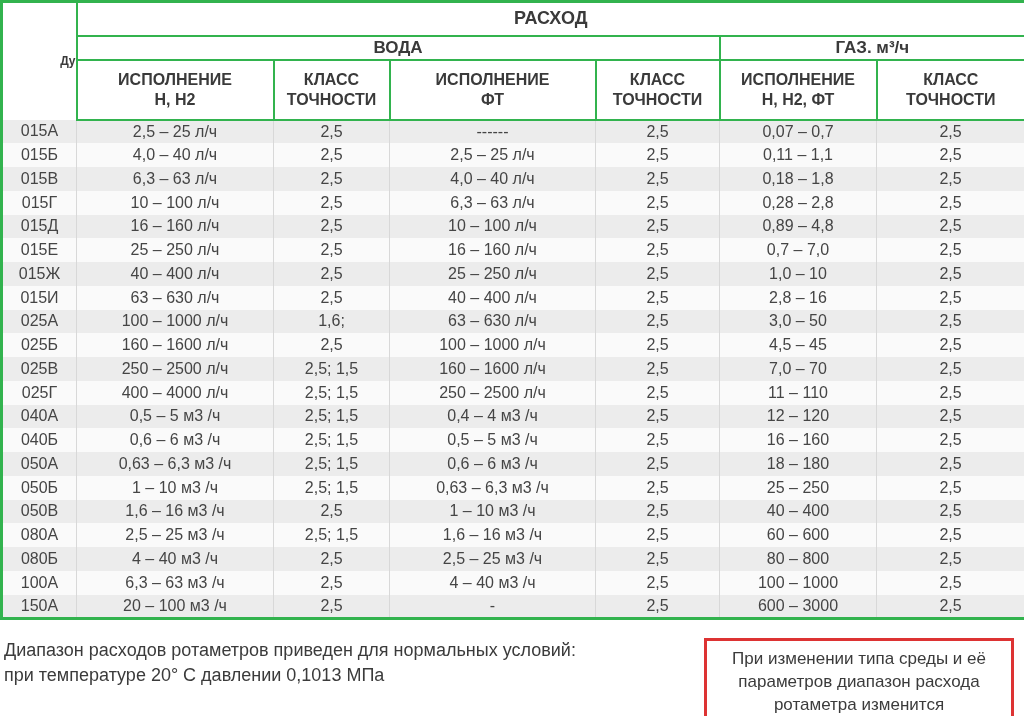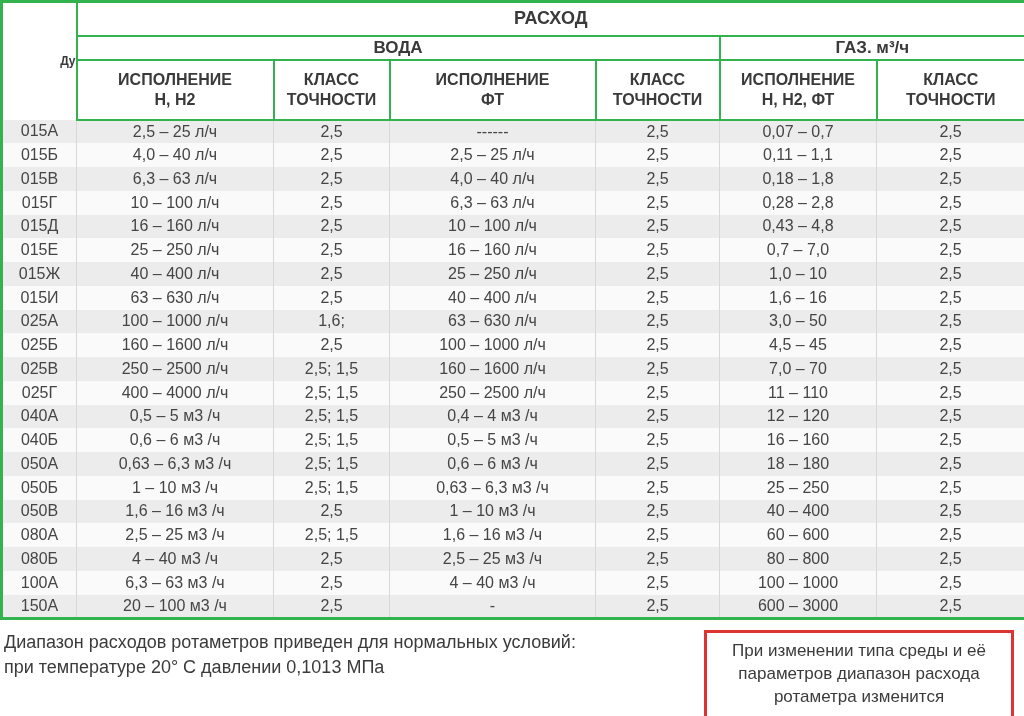--- a/index.html
+++ b/index.html
@@ -30,21 +30,21 @@
   tr.r3 th.gsep{border-right:2px solid var(--green);}
   tr.r3 th .l{display:block;}
 
   tbody td{text-align:center;vertical-align:middle;font-size:16px;height:23px;
     color:#454545;border-right:1px solid var(--divider);padding:0 2px;white-space:nowrap;}
   tbody td:last-child{border-right:none;}
   tbody tr:nth-child(odd){background:var(--stripe);}
   tbody tr:nth-child(even){background:var(--stripe2);}
 
   .footer{display:flex;justify-content:space-between;align-items:flex-start;
-    padding:8px 10px 0 4px;height:96px;}
+    padding:16px 10px 0 4px;height:96px;}
   .notes{font-size:18px;line-height:1.4;color:#3b3b3b;padding-top:2px;}
   .warning-box{border:3px solid var(--red);width:310px;padding:7px 10px;
     font-size:17px;line-height:1.35;text-align:center;color:#3b3b3b;margin-top:2px;}
 </style>
 </head>
 <body>
 
 <div class="page">
 
   <table class="flow">
@@ -129,21 +129,21 @@
           <td>2,5</td>
           <td>0,28 – 2,8</td>
           <td>2,5</td>
         </tr>
         <tr>
           <td>015Д</td>
           <td>16 – 160 л/ч</td>
           <td>2,5</td>
           <td>10 – 100 л/ч</td>
           <td>2,5</td>
-          <td>0,43 – 4,8</td>
+          <td>0,89 – 4,8</td>
           <td>2,5</td>
         </tr>
         <tr>
           <td>015Е</td>
           <td>25 – 250 л/ч</td>
           <td>2,5</td>
           <td>16 – 160 л/ч</td>
           <td>2,5</td>
           <td>0,7 – 7,0</td>
           <td>2,5</td>
@@ -156,21 +156,21 @@
           <td>2,5</td>
           <td>1,0 – 10</td>
           <td>2,5</td>
         </tr>
         <tr>
           <td>015И</td>
           <td>63 –  630 л/ч</td>
           <td>2,5</td>
           <td>40 – 400 л/ч</td>
           <td>2,5</td>
-          <td>1,6 – 16</td>
+          <td>2,8 – 16</td>
           <td>2,5</td>
         </tr>
         <tr>
           <td>025А</td>
           <td>100 – 1000 л/ч</td>
           <td>1,6;</td>
           <td>63 –  630 л/ч</td>
           <td>2,5</td>
           <td>3,0 – 50</td>
           <td>2,5</td>

